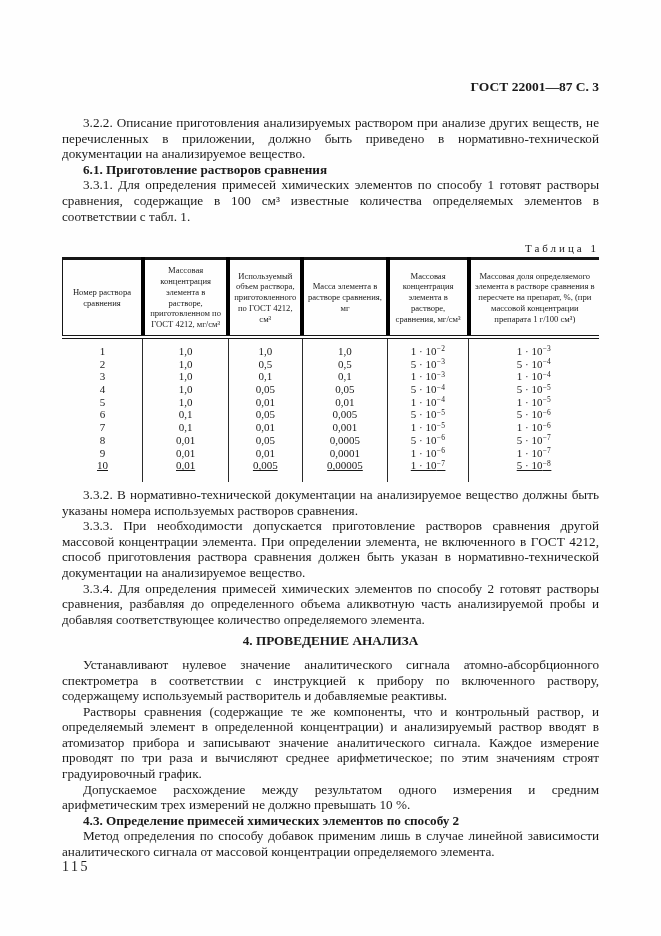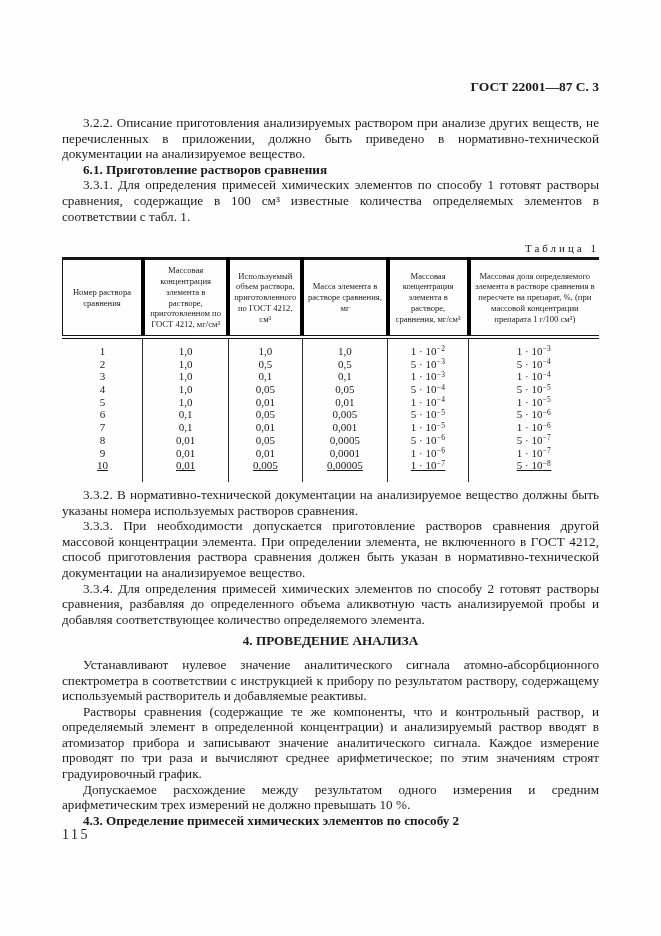--- a/index.html
+++ b/index.html
@@ -212,21 +212,22 @@
           </tr>
         </tbody>
     </table>
 
     <p class="para after-table">3.3.2. В нормативно-технической документации на анализируемое вещество должны быть указаны номера используемых растворов сравнения.</p>
     <p class="para">3.3.3. При необходимости допускается приготовление растворов сравнения другой массовой концентрации элемента. При определении элемента, не включенного в ГОСТ 4212, способ приготовления раствора сравнения должен быть указан в нормативно-технической документации на анализируемое вещество.</p>
     <p class="para">3.3.4. Для определения примесей химических элементов по способу 2 готовят растворы сравнения, разбавляя до определенного объема аликвотную часть анализируемой пробы и добавляя соответствующее количество определяемого элемента.</p>
 
     <p class="head-center">4. ПРОВЕДЕНИЕ АНАЛИЗА</p>
 
-    <p class="para">Устанавливают нулевое значение аналитического сигнала атомно-абсорбционного спектрометра в соответствии с инструкцией к прибору по результатом раствору, содержащему используемый растворитель и добавляемые реактивы.</p>
+    <p class="para">Устанавливают нулевое значение аналитического сигнала атомно-абсорбционного спектрометра в соответствии с инструкцией к прибору по включенного раствору, содержащему используемый растворитель и добавляемые реактивы.</p>
     <p class="para">Растворы сравнения (содержащие те же компоненты, что и контрольный раствор, и определяемый элемент в определенной концентрации) и анализируемый раствор вводят в атомизатор прибора и записывают значение аналитического сигнала. Каждое измерение проводят по три раза и вычисляют среднее арифметическое; по этим значениям строят градуировочный график.</p>
     <p class="para">Допускаемое расхождение между результатом одного измерения и средним арифметическим трех измерений не должно превышать 10 %.</p>
     <p class="para head-inline">4.3. Определение примесей химических элементов по способу 2</p>
+    <p class="para">Метод определения по способу добавок применим лишь в случае линейной зависимости аналитического сигнала от массовой концентрации определяемого элемента.</p>
 
     <div class="page-number">115</div>
 
   </div>
 </div>
 
 </body></html>

